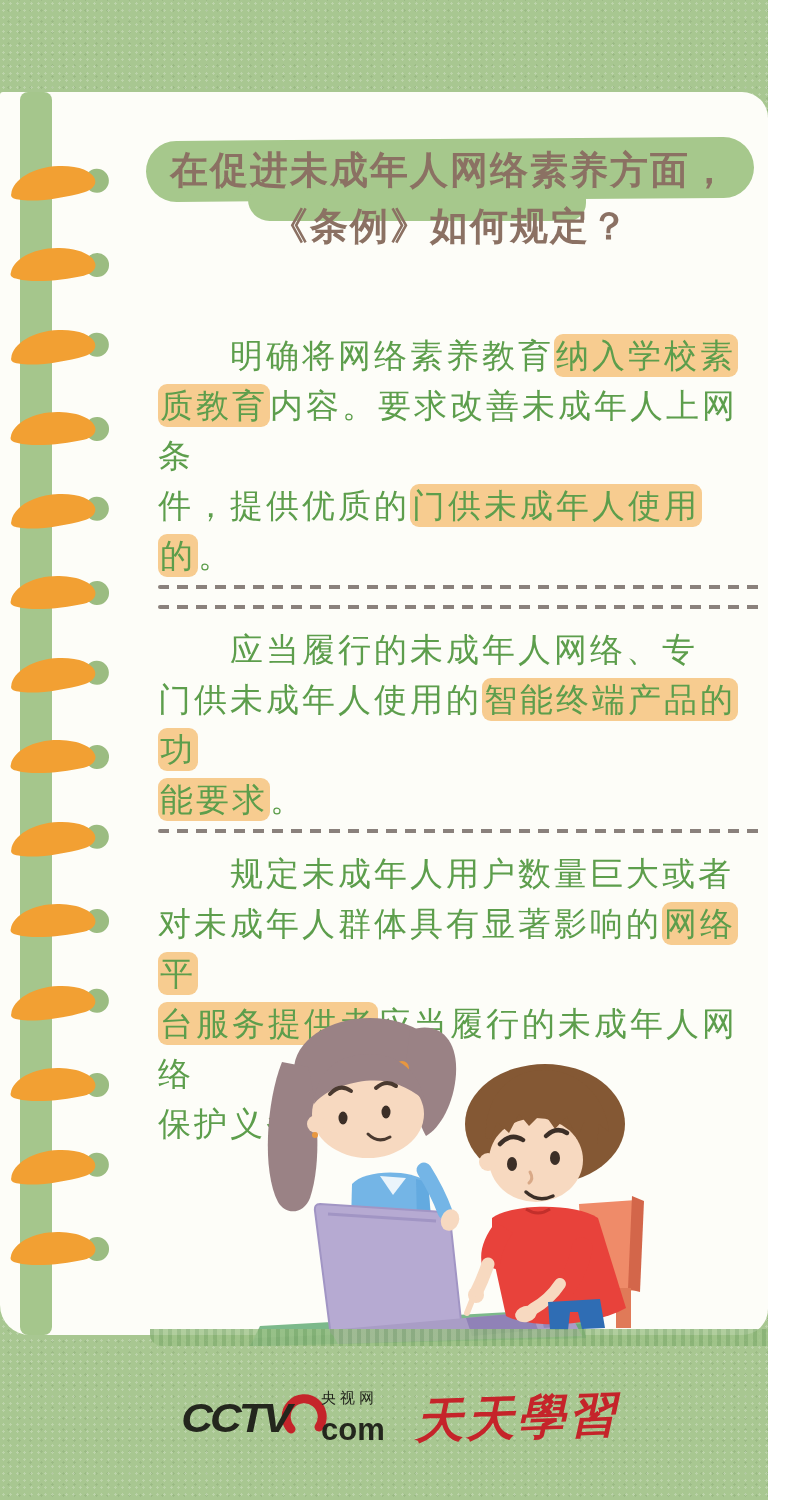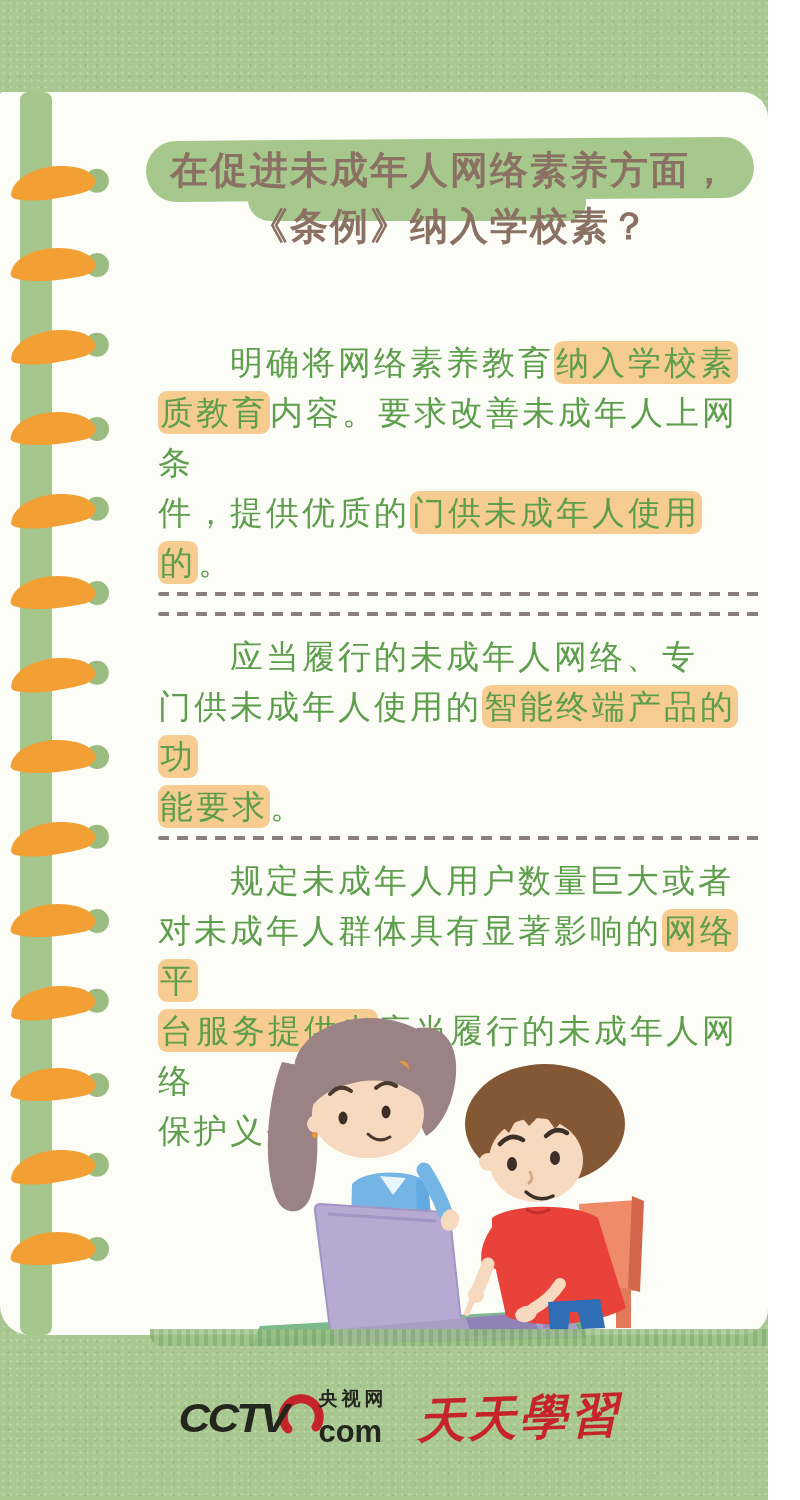--- a/index.html
+++ b/index.html
@@ -21,39 +21,39 @@
     border-radius:3px 26px 26px 30px;}
   .spine{position:absolute;left:20px;top:92px;width:32px;height:1243px;background:#a5c68c;
     border-radius:8px;}
   .clip{position:absolute;left:4px;}
   .title-blob{position:absolute;background:var(--title-highlight);}
   .title-blob-1{left:146px;top:139px;width:608px;height:61px;border-radius:34px;transform:rotate(-.4deg);}
   .title-blob-2{left:248px;top:194px;width:338px;height:27px;border-radius:6px 6px 20px 24px;}
   .title{position:absolute;left:100px;top:142px;width:700px;text-align:center;
     font-family:"Liberation Serif","DejaVu Serif",serif;font-weight:700;
     font-size:38px;line-height:56px;letter-spacing:2px;color:var(--title-text);}
-  .content{position:absolute;left:158px;top:338px;width:606px;}
+  .content{position:absolute;left:158px;top:331px;width:606px;}
   .para{font-size:33px;line-height:50px;letter-spacing:3px;color:var(--body-text);
     white-space:pre-line;font-weight:500;}
   .hl{background:var(--body-highlight);border-radius:9px;padding:2px 2px;
     box-decoration-break:clone;-webkit-box-decoration-break:clone;}
   .sep{height:4px;margin:4px 4px 16px 0;border-radius:2px;
     background:repeating-linear-gradient(90deg,var(--divider) 0 11px,transparent 11px 19px);}
   .illustration{position:absolute;left:230px;top:1012px;width:540px;height:345px;}
   .grass{position:absolute;left:150px;top:1329px;width:640px;height:17px;opacity:.8;
     background:repeating-linear-gradient(90deg,#84af71 0 4px,#9dc287 4px 9px);
     border-radius:0 0 12px 12px;}
   .footer{position:absolute;left:0;top:1384px;width:800px;display:flex;
     justify-content:center;align-items:center;gap:30px;}
   .cctv{display:flex;align-items:center;}
   .cctv-word{font-family:"Liberation Sans",sans-serif;font-weight:700;font-style:italic;
     font-size:44px;letter-spacing:-3px;color:var(--logo-dark);transform:scaleY(.92);}
   .cctv-arc{margin:0 -6px 10px -8px;}
   .cctv-col{display:flex;flex-direction:column;line-height:1;}
-  .cctv-cn{font-size:19px;font-weight:700;letter-spacing:4px;color:var(--logo-dark);}
+  .cctv-cn{font-size:15px;font-weight:400;letter-spacing:4px;color:var(--logo-dark);}
   .cctv-com{font-family:"Liberation Sans",sans-serif;font-weight:700;font-size:31px;
     color:var(--logo-dark);margin-top:8px;}
   .brand{font-family:"Liberation Serif",serif;font-weight:700;font-style:italic;
     font-size:48px;letter-spacing:3px;color:var(--logo-red);transform:rotate(-2deg);}
 </style>
 </head>
 <body>
 
 <div class="canvas">
   <div class="page"></div>
@@ -114,21 +114,21 @@
       <div class="clip" style="top: 1226px; transform: rotate(1.5deg);"><svg width="112" height="46" viewBox="0 0 112 46">
           <circle cx="93" cy="22" r="12" fill="var(--clip-hole,#9bbc81)"></circle>
           <path d="M7,32 C9,18 30,6 55,6 C75,6 88,12 91,20 C93,26 88,31 80,33 C60,38 30,42 14,38 C8,37 6,35 7,32 Z" fill="var(--clip,#f2a033)"></path>
         </svg></div>
     </div>
 
   <div class="title-blob title-blob-1"></div>
   <div class="title-blob title-blob-2"></div>
   <div class="title">
     <div>在促进未成年人网络素养方面，</div>
-    <div>《条例》纳入学校素？</div>
+    <div>《条例》如何规定？</div>
   </div>
 
   <div class="content" id="content">
       <p class="para"><span>　　明确将网络素养教育</span><span class="hl">纳入学校素
 质教育</span><span>内容。要求改善未成年人上网条
 件，提供优质的</span><span class="hl">门供未成年人使用的</span><span>。</span></p>
       <div class="sep"></div>
       <div class="sep"></div>
       <p class="para"><span>　　应当履行的未成年人网络、专
 门供未成年人使用的</span><span class="hl">智能终端产品的功

